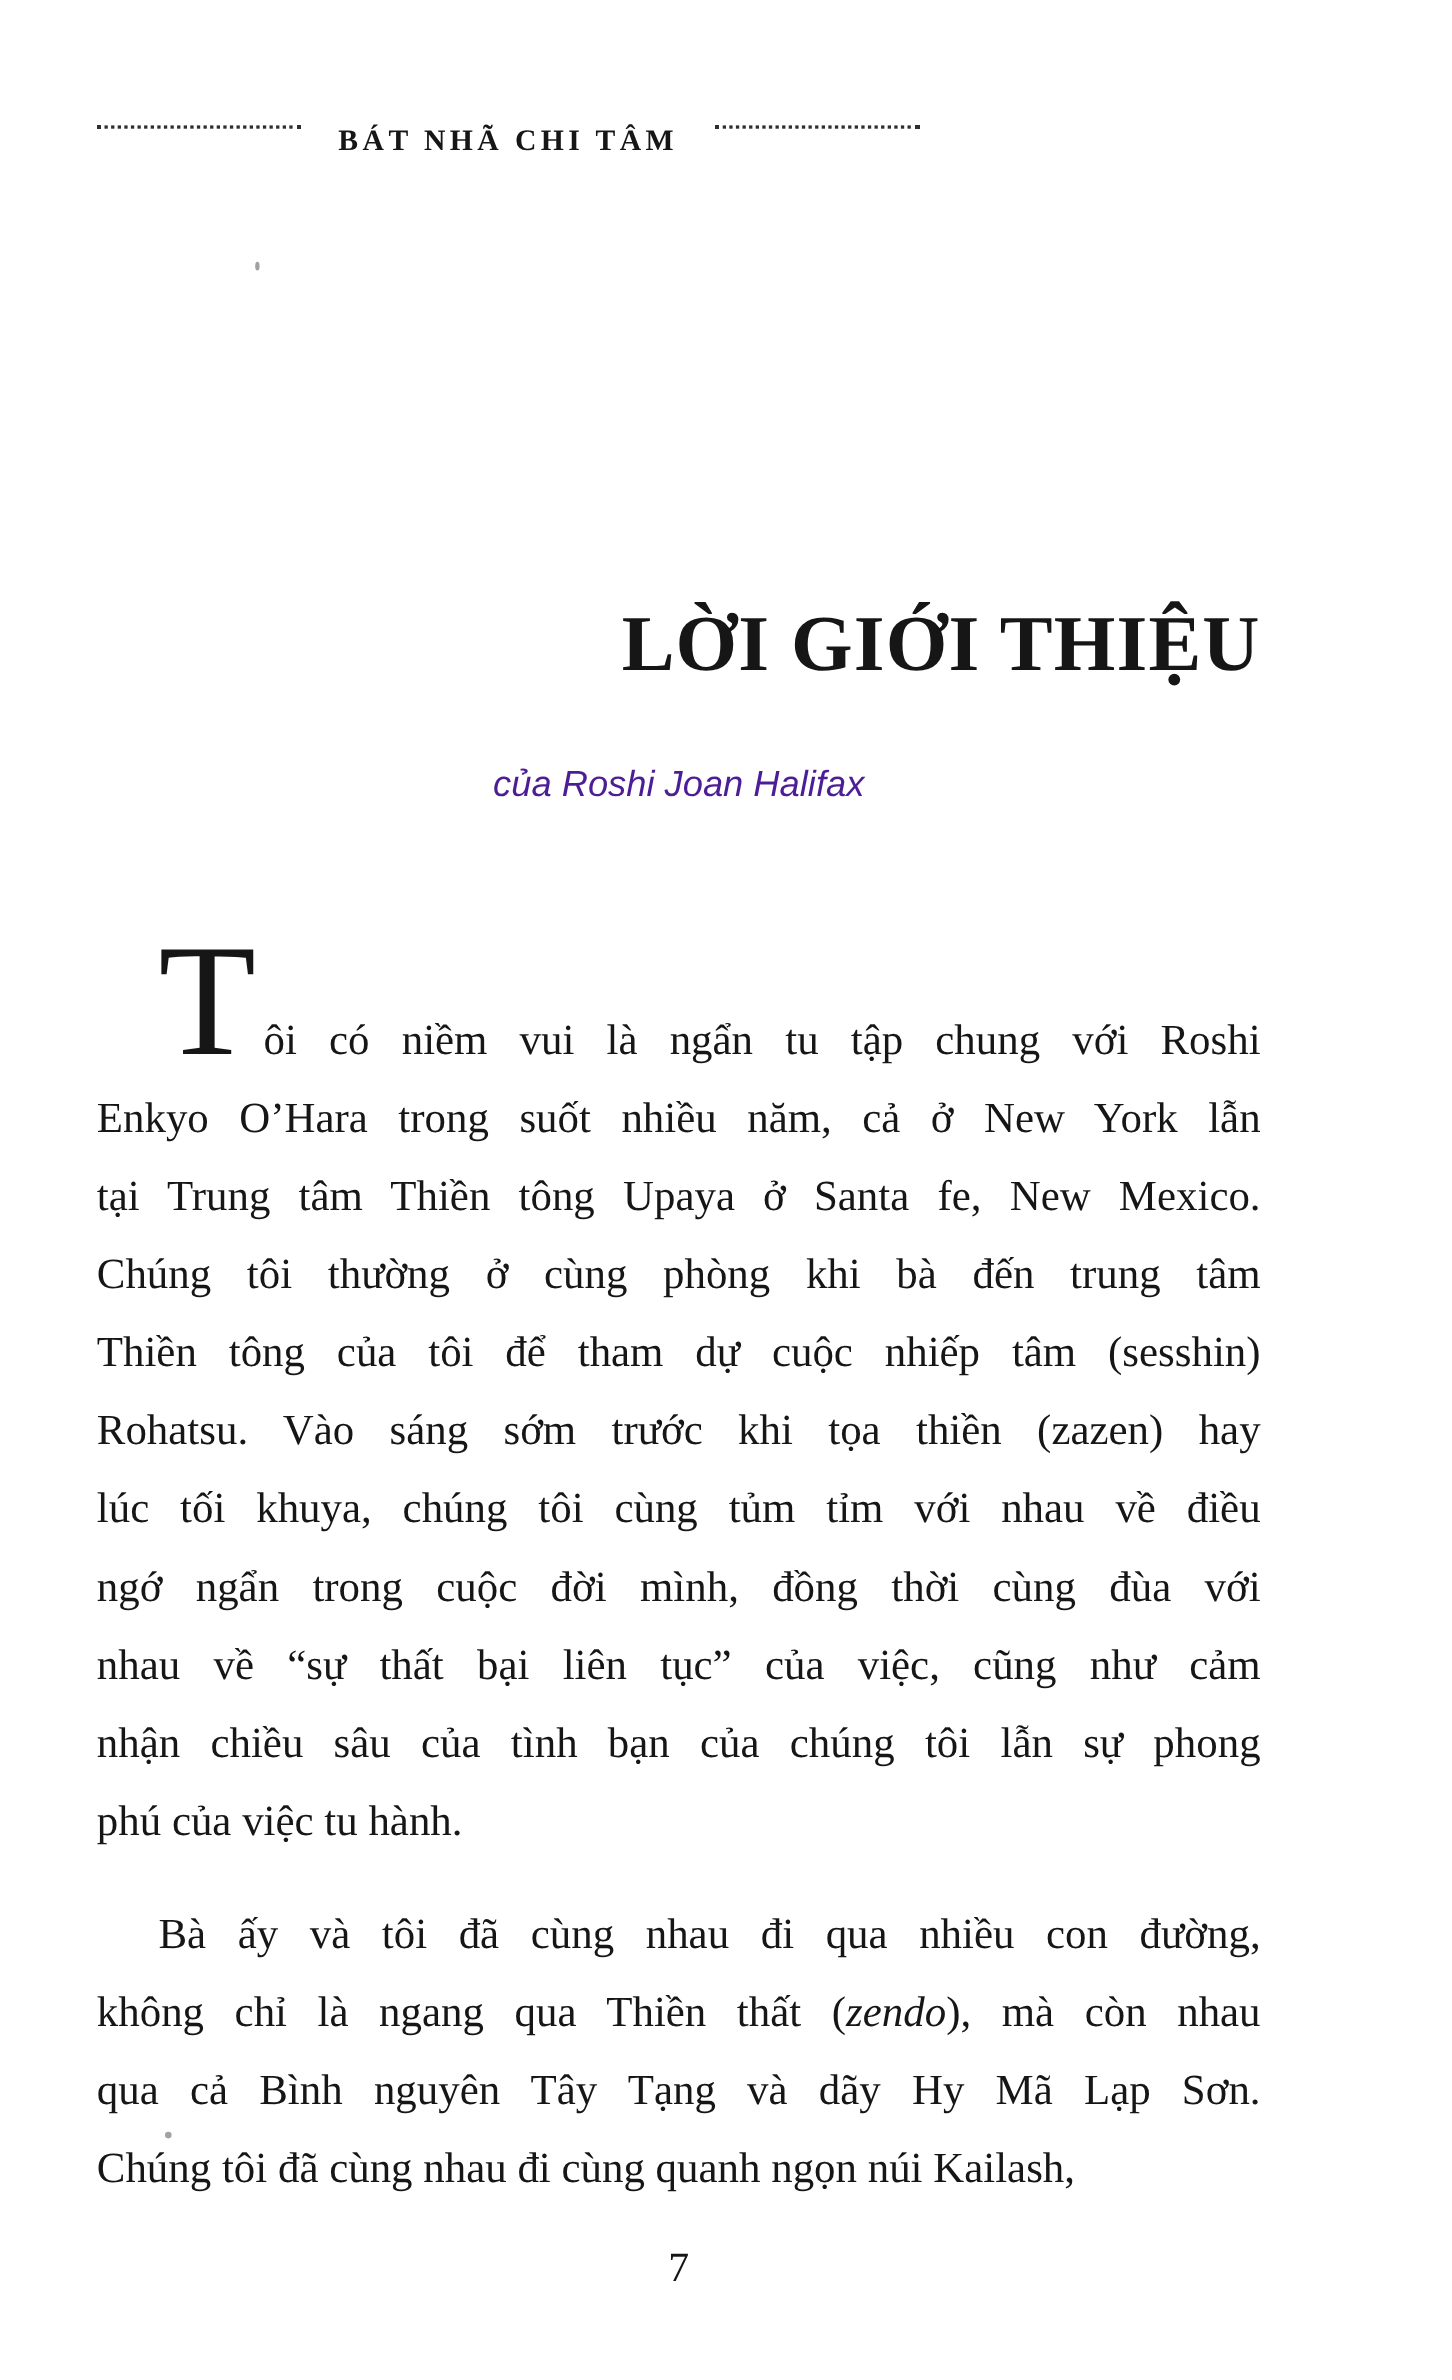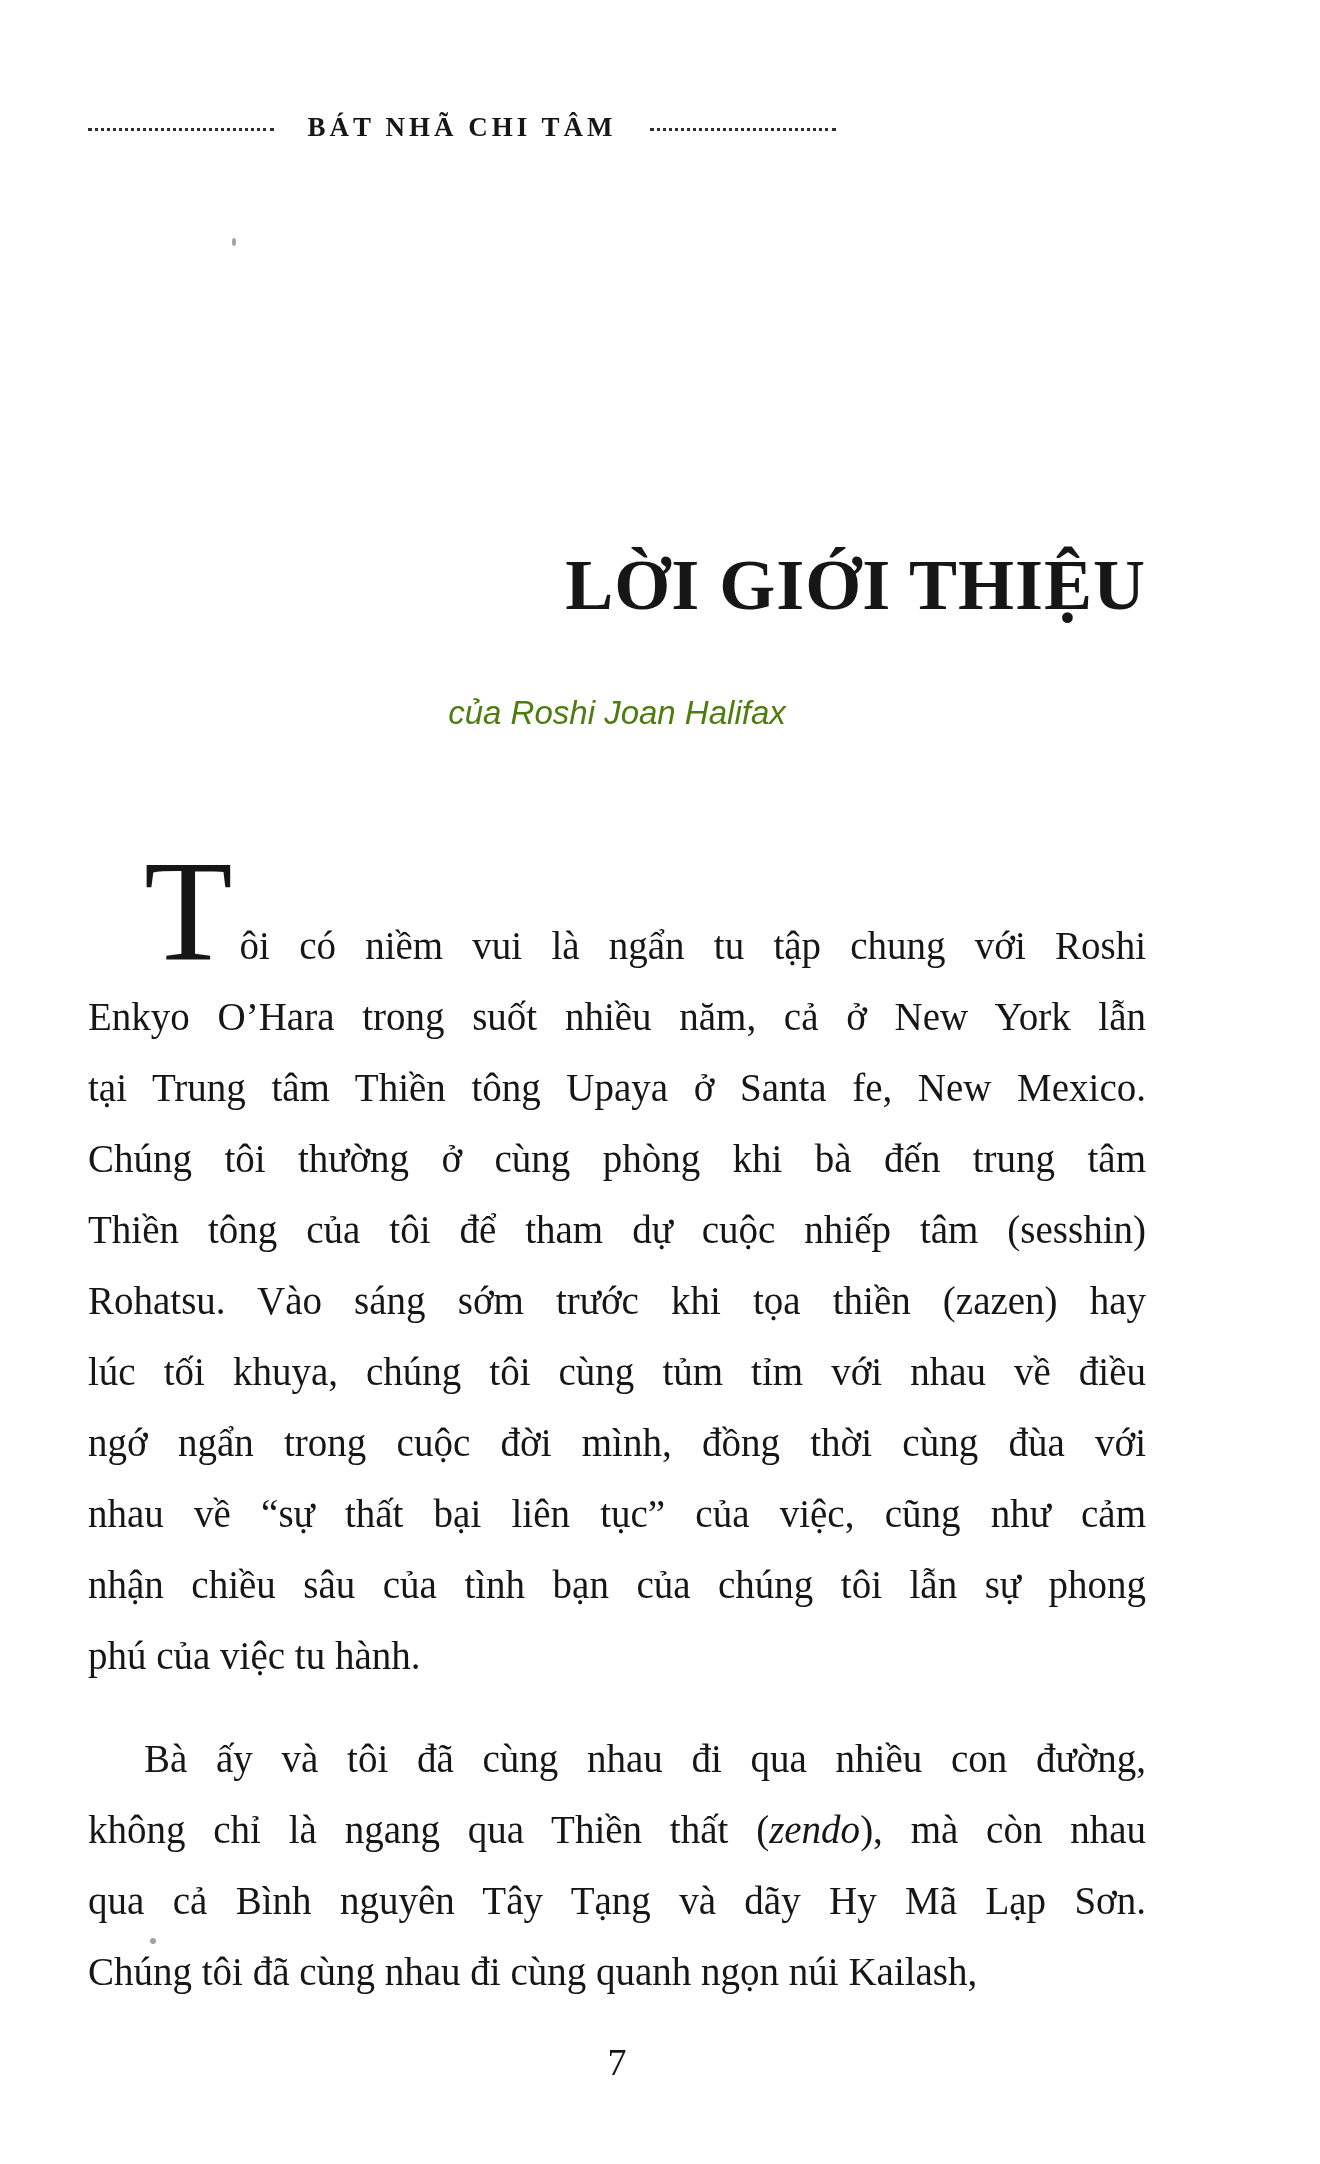--- a/index.html
+++ b/index.html
@@ -18,21 +18,21 @@
     overflow: hidden;
   }
 
   
   .running-head {
     position: absolute;
     top: 114px;
     left: 88px;
     width: 748px;
     display: flex;
-    align-items: center;
+    align-items: flex-start;
     gap: 34px;
   }
   .running-head .head-text {
     font-size: 27px;
     font-weight: 700;
     letter-spacing: 4px;
     white-space: nowrap;
     transform: translateY(-2px);
   }
   .running-head .rule {
@@ -56,21 +56,21 @@
   }
   .subtitle {
     position: absolute;
     top: 694px;
     left: 88px;
     width: 1058px;
     text-align: center;
     font-family: "Liberation Sans", sans-serif;
     font-style: italic;
     font-size: 33px;
-    color: #4d7c0f;
+    color: #4c1d95;
   }
 
   
   .body-text {
     position: absolute;
     top: 910px;
     left: 88px;
     width: 1058px;
     font-size: 39px;
     line-height: 71px;

